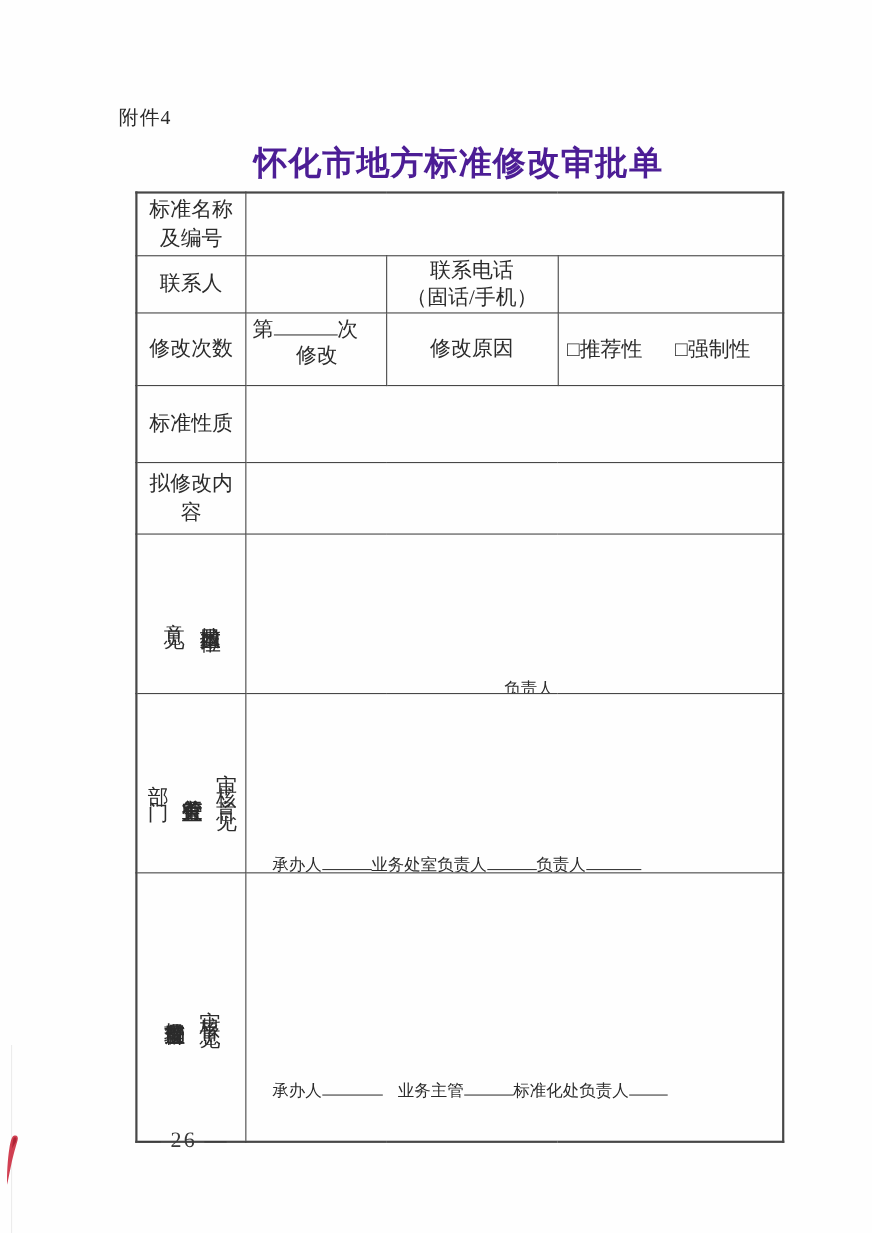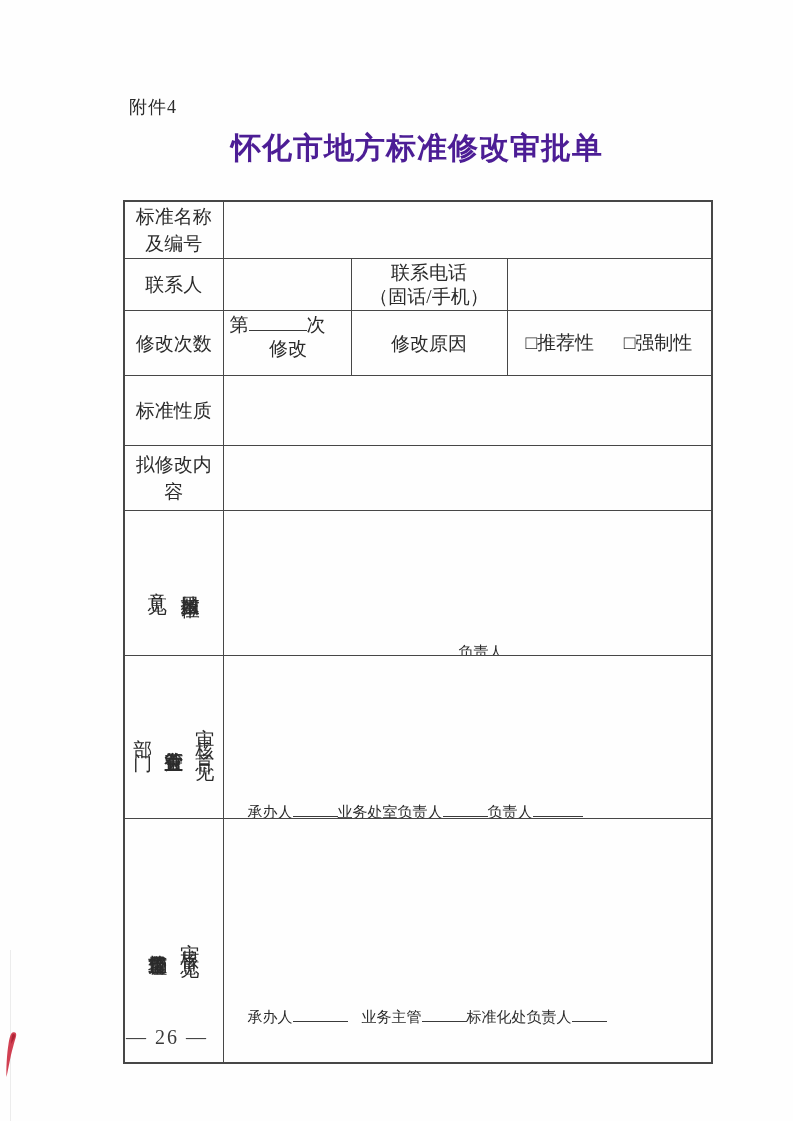--- a/index.html
+++ b/index.html
@@ -6,43 +6,43 @@
   html,body { background:#ffffff; }
   .page {
     position:relative; width:793px; height:1121px; background:#fefefe;
     font-family:"Liberation Serif","DejaVu Serif",serif; color:#2b2b2b;
     overflow:hidden;
   }
   .scan-edge {
     position:absolute; left:10px; top:950px; width:1px; height:171px;
     background:#ececec;
   }
-  .attachment { position:absolute; left:129px; top:95px; font-size:18px; letter-spacing:1px; }
+  .attachment { position:absolute; left:108px; top:95px; font-size:18px; letter-spacing:1px; }
   .doc-title {
     position:absolute; left:123px; top:128px; width:588px; text-align:center;
     font-size:30px; font-weight:700; letter-spacing:1px; color:#4c1d95;
   }
   table.form {
-    position:absolute; left:123px; top:200px; width:588px;
+    position:absolute; left:123px; top:174px; width:588px;
     border-collapse:collapse; table-layout:fixed; border:2px solid #474747;
   }
   table.form td {
     border:1.4px solid #474747; font-size:19px; vertical-align:middle;
     overflow:hidden;
   }
   td.lab { text-align:center; line-height:27px; padding:1px 2px; }
   td.val { padding:2px 4px; }
   .two-line span { display:block; line-height:24px; white-space:nowrap; text-align:center; }
   
   .count-cell { padding:2px 4px 14px 6px; }
   .count-l1 { line-height:24px; white-space:nowrap; }
   .count-l2 { line-height:24px; text-align:center; }
   
   .opts { padding-left:8px; white-space:nowrap; }
-  .opt { display:inline-block;margin-left:10px; }
+  .opt { display:inline-block; }
   .opt + .opt { margin-left:25px; }
   
   .u { display:inline-block; border-bottom:1.4px solid #3a3a3a; height:0.95em; vertical-align:baseline; }
   
   td.vhead { vertical-align:middle; }
   .vwrap { display:flex; flex-direction:row; justify-content:center; align-items:center; gap:11px; }
   .vcol { writing-mode:vertical-rl; text-orientation:upright; font-size:19px; line-height:22px; white-space:nowrap; }
   
   .op-cell { position:relative; height:100%; }
   .sigline { position:absolute; white-space:nowrap; line-height:22px; font-size:15px; }

